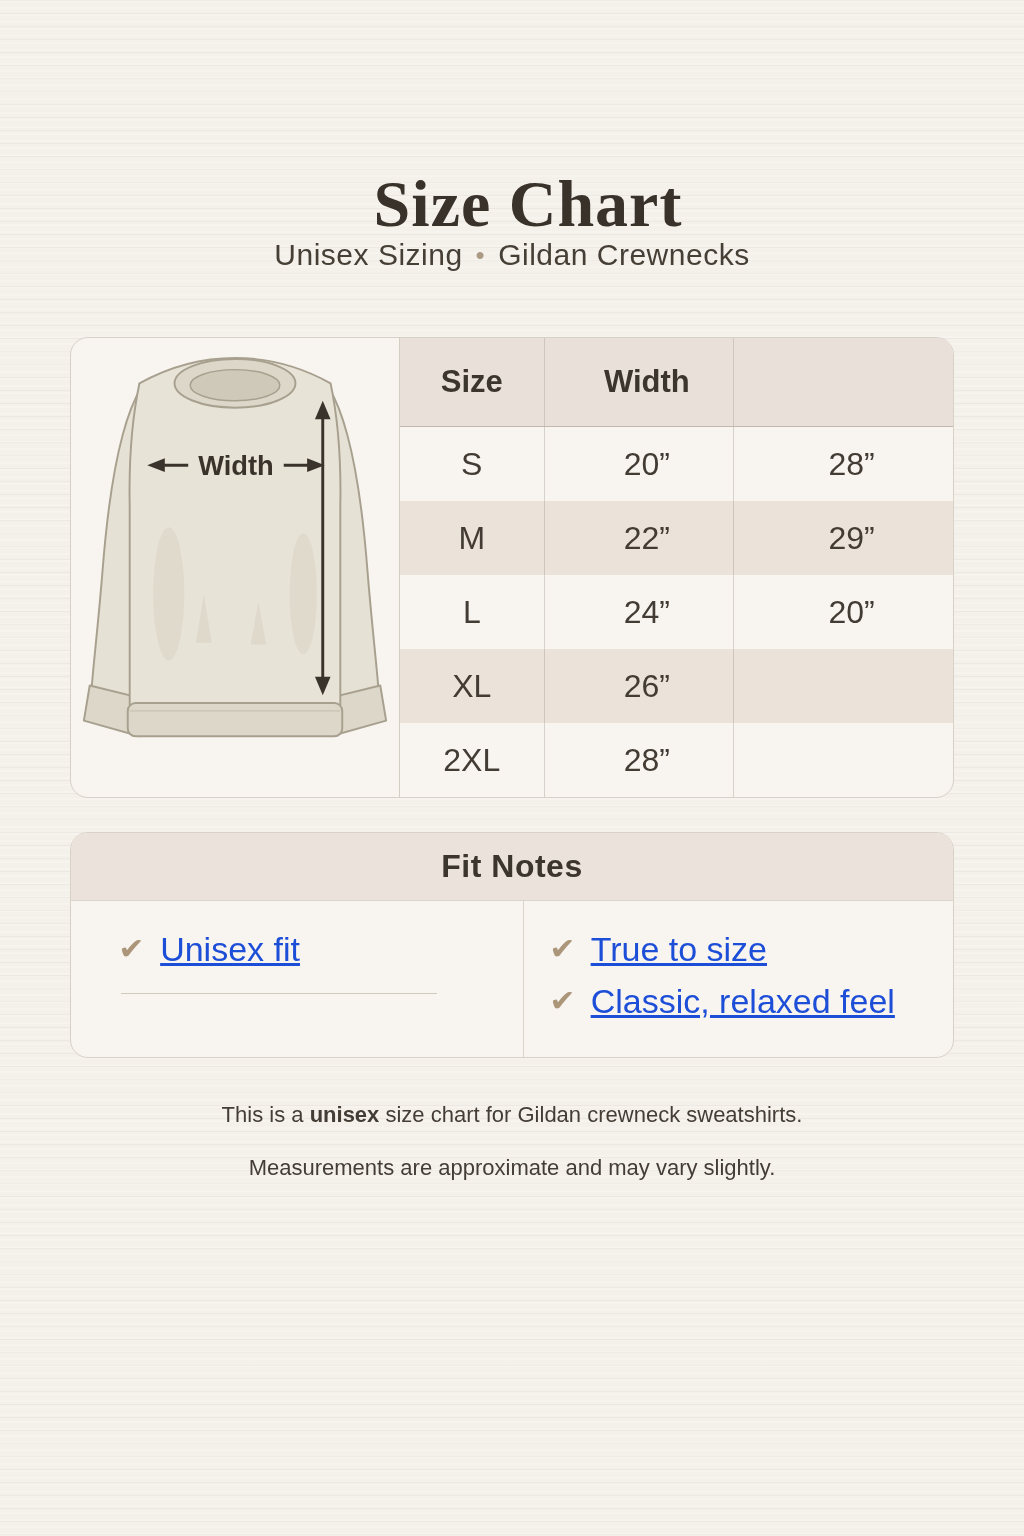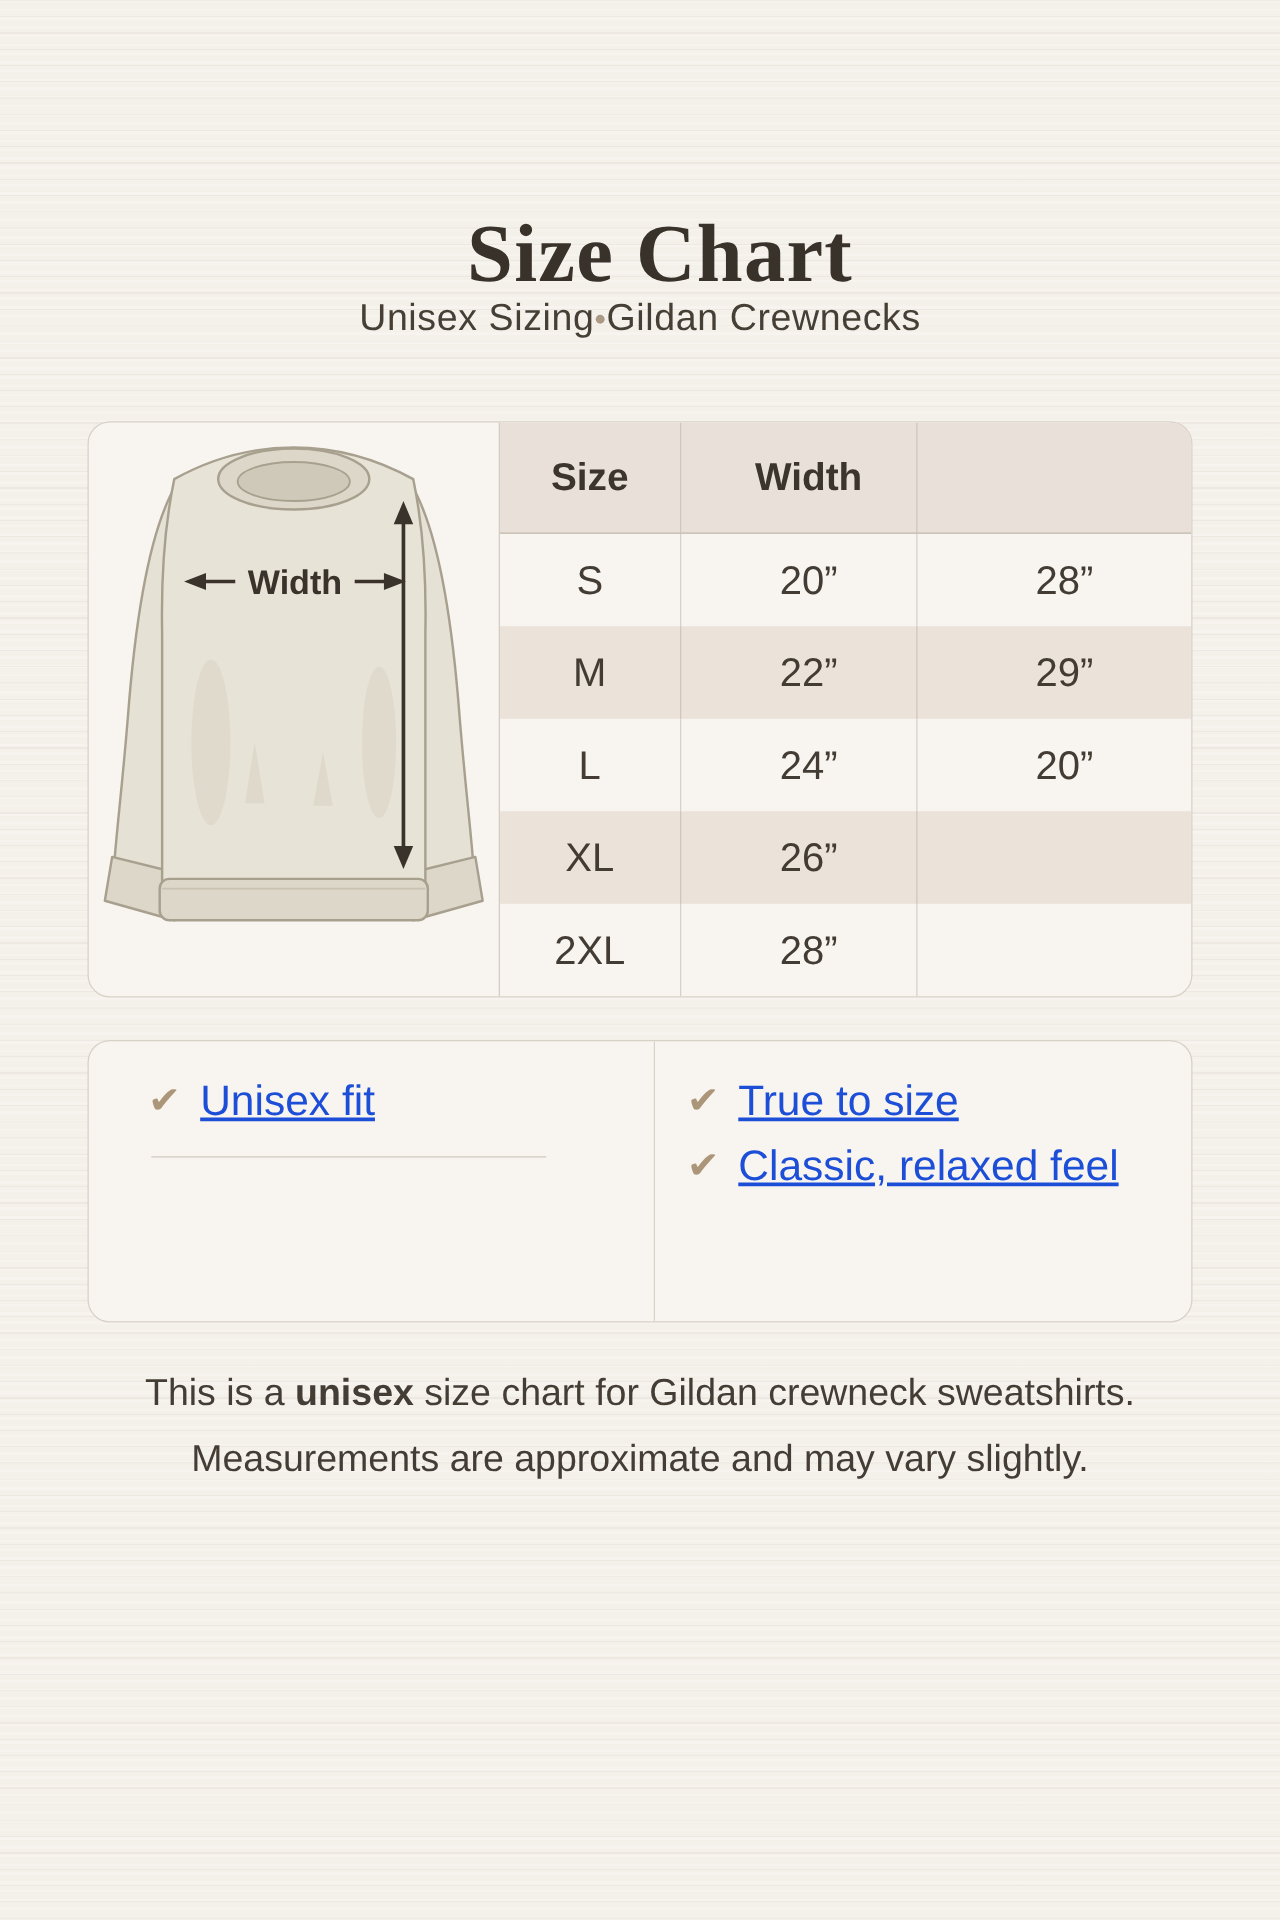--- a/index.html
+++ b/index.html
@@ -12,21 +12,21 @@
     font-family:"Liberation Sans","DejaVu Sans",sans-serif;
     color:#3d362e;
   }
   .title{
     position:absolute;top:120px;left:16px;width:100%;text-align:center;
     font-family:"Liberation Serif","DejaVu Serif",serif;
     font-weight:700;font-size:66px;line-height:80px;color:#39322a;letter-spacing:1px;
   }
   .subtitle{
     position:absolute;top:238px;left:0;width:100%;
-    display:flex;justify-content:center;align-items:center;
+    display:flex;justify-content:center;align-items:center;gap:13px;
     font-size:30px;color:#463f36;letter-spacing:0.5px;
   }
   .subtitle .dot{color:#ab9a85;font-size:26px;line-height:30px;}
   .card{
     position:absolute;left:70px;width:884px;box-sizing:border-box;
     background:#f8f4ef;border:1px solid #d8d1c7;border-radius:18px;overflow:hidden;
   }
   .size-card{top:337px;height:461px;display:flex;}
   .illu{position:relative;width:328px;flex:0 0 328px;}
   .table{
@@ -55,21 +55,21 @@
   .fit-col.right{padding-left:26px;}
   .fit-item{display:flex;align-items:center;gap:16px;height:36px;margin-bottom:16px;}
   .check{
     font-family:"DejaVu Sans",sans-serif;font-size:30px;color:#ac9679;line-height:36px;
     transform:scaleX(1.05);
   }
   .fit-label{font-size:34px;color:#1d4ed8;text-decoration:underline;}
   .fit-divider{border:0;border-top:1px solid #cfc9bе;border-top:1px solid #cfc9be;margin:26px 0 0 2px;width:88%;}
   .footer{
     position:absolute;top:1098px;left:0;width:100%;text-align:center;
-    font-size:30px;color:#443d35;
+    font-size:22px;color:#443d35;
   }
   .footer p{margin:0 0 19px 0;line-height:34px;}
   .footer b{font-weight:700;}
   svg text{font-family:"Liberation Sans","DejaVu Sans",sans-serif;}
 </style>
 </head>
 <body>
 
 <h1 class="title">Size Chart</h1>
 
@@ -143,20 +143,21 @@
       <div class="cell sep">26”</div>
     </div>
     <div class="trow tbody-row">
       <div class="cell sep">2XL</div>
       <div class="cell sep">28”</div>
     </div>
   </div>
 </div>
 
 <div class="card fit-card">
+  <div class="fit-head">Fit Notes</div>
   <div class="fit-body">
     <div class="fit-col left">
       <div class="fit-item">
         <span class="check">✔</span>
         <span class="fit-label">Unisex fit</span>
       </div>
       <hr class="fit-divider">
     </div>
     <div class="fit-col right">
       <div class="fit-item">

